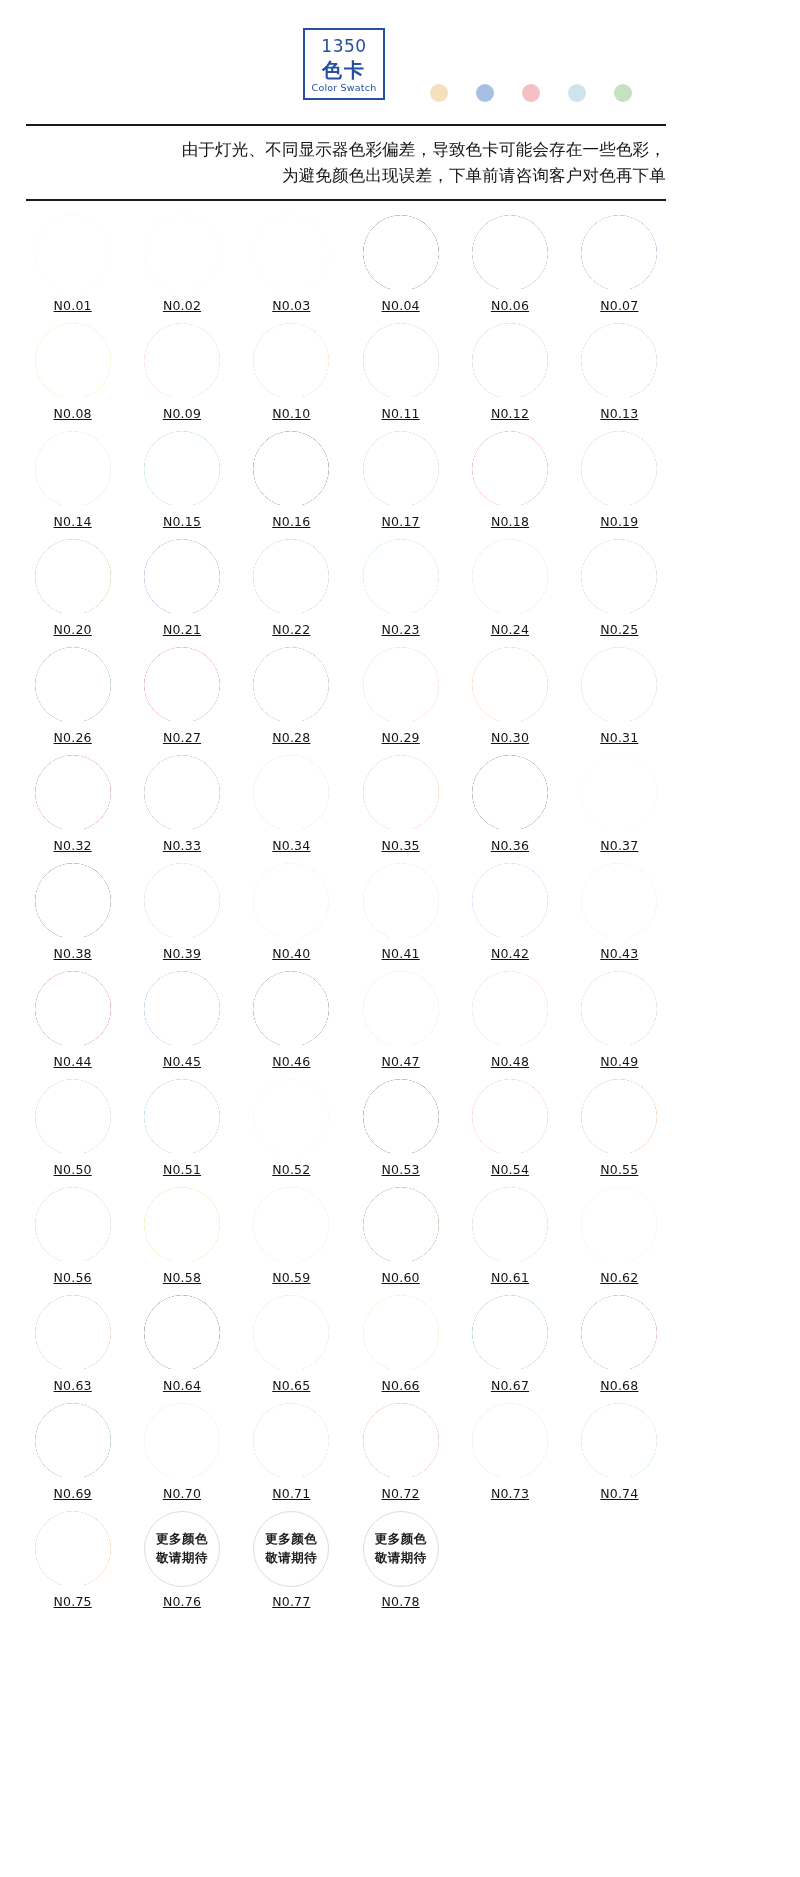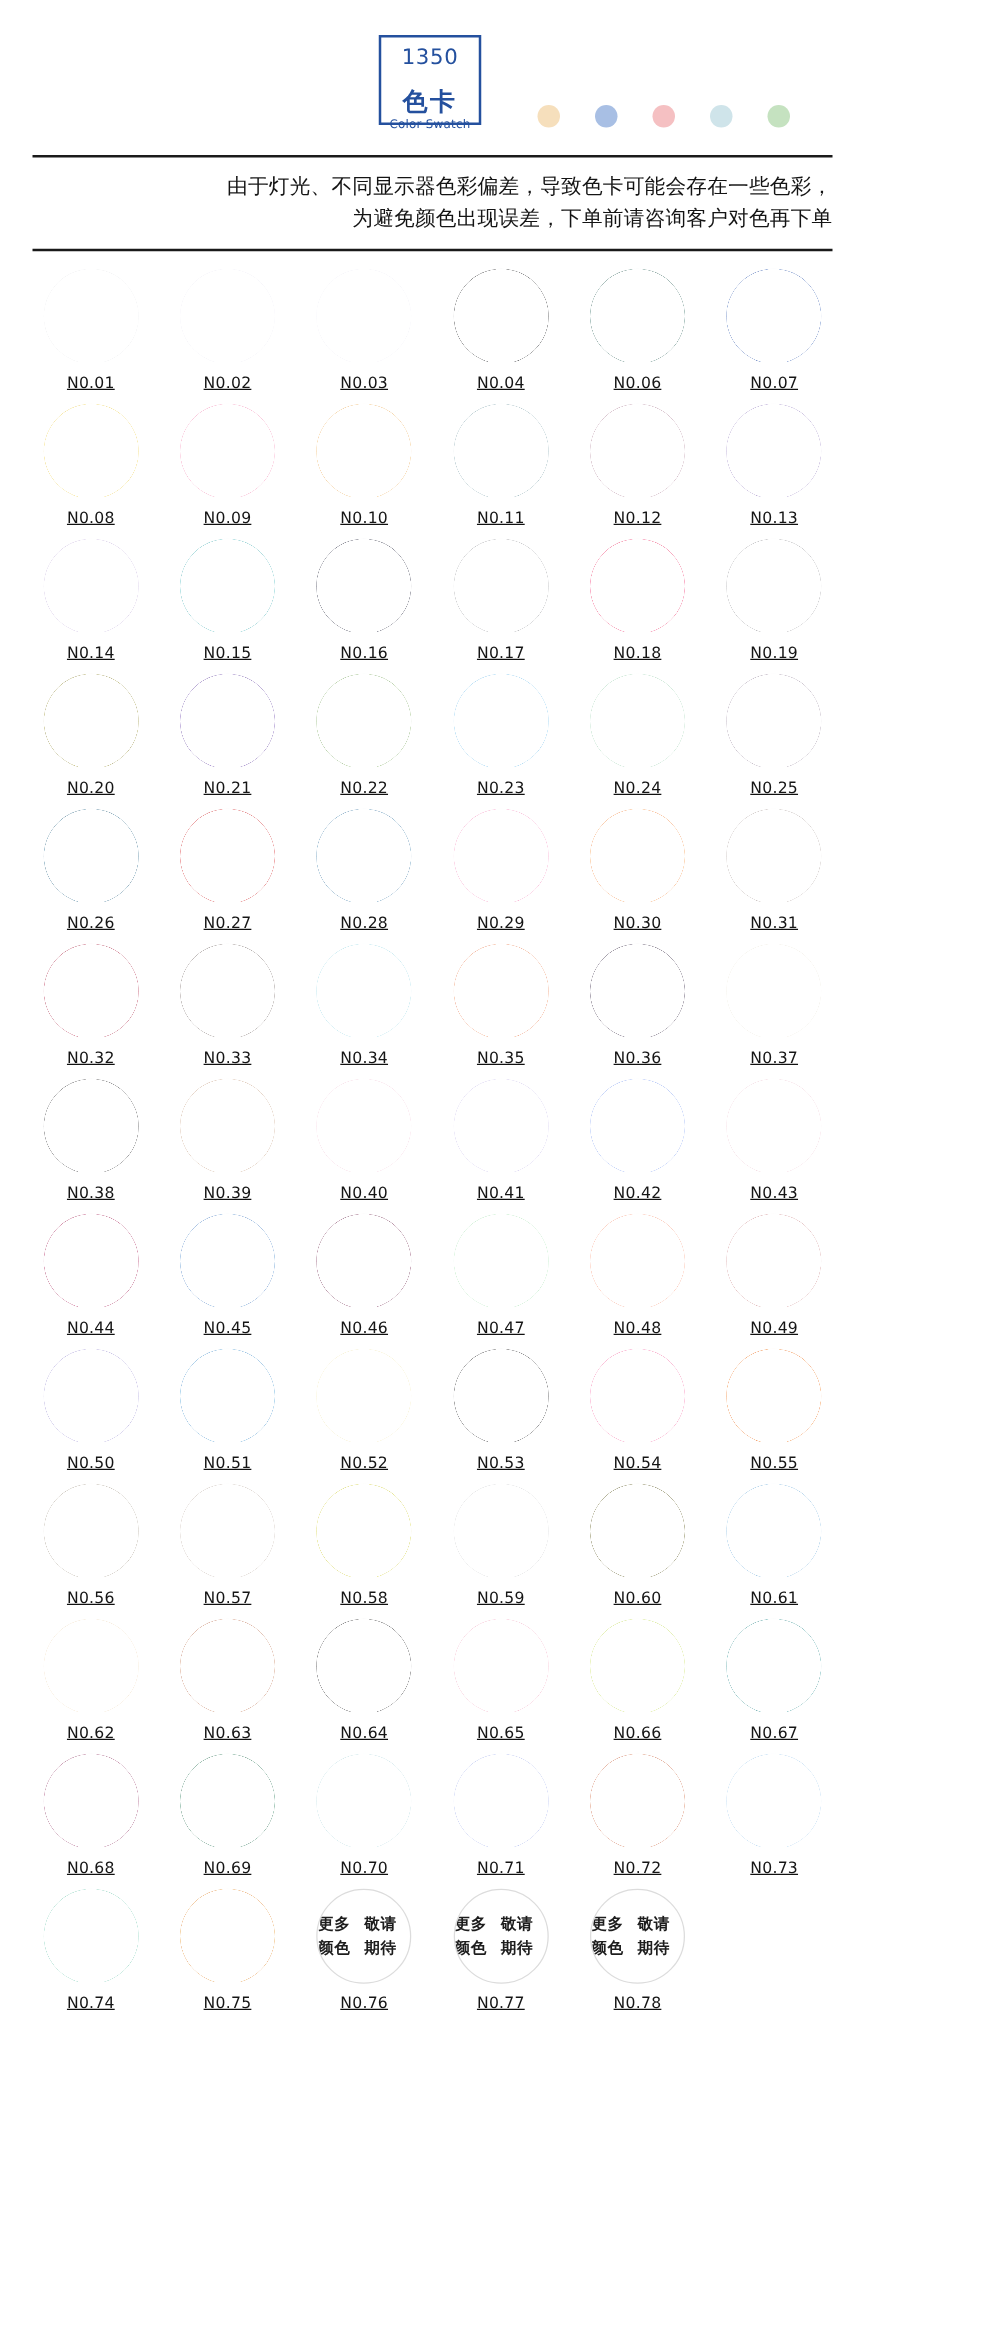--- a/index.html
+++ b/index.html
@@ -44,21 +44,21 @@
     line-height: 1;
     margin-top: 8px;
     letter-spacing: 0.5px;
     font-family: "DejaVu Sans", sans-serif;
   }
   .badge-cn {
     font-size: 20px;
     font-weight: bold;
     color: #24509e;
     line-height: 1.15;
-    margin-top: 16px;
+    margin-top: 4px;
     letter-spacing: 2px;
   }
   .badge-en {
     font-size: 9.5px;
     color: #24509e;
     line-height: 1;
     margin-top: 1px;
     letter-spacing: 0.2px;
     font-family: "DejaVu Sans", sans-serif;
   }
@@ -162,21 +162,21 @@
   }
 
   
   .chip.placeholder {
     background: #ffffff;
     border: 1px solid #dcdcdc;
     border-radius: 50%;
     -webkit-mask-image: none;
     mask-image: none;
     display: flex;
-    flex-direction: row;
+    flex-direction: column;
     align-items: center;
     justify-content: center;
     box-sizing: border-box;
   }
   .chip.placeholder::after { content: none; }
   .ph-line {
     font-size: 12.5px;
     font-weight: bold;
     color: #1d1d1d;
     line-height: 1.5;
@@ -598,27 +598,20 @@
       </div>
       <div class="cell">
         <div class="chip-wrap">
           <div class="chip" style="background: rgb(165, 154, 138);"></div>
           <div class="notch"></div>
         </div>
         <div class="chip-label">N0.56</div>
       </div>
       <div class="cell">
         <div class="chip-wrap">
-          <div class="chip" style="background: rgb(195, 181, 172);"></div>
-          <div class="notch"></div>
-        </div>
-        <div class="chip-label">N0.57</div>
-      </div>
-      <div class="cell">
-        <div class="chip-wrap">
           <div class="chip" style="background: rgb(205, 203, 44);"></div>
           <div class="notch"></div>
         </div>
         <div class="chip-label">N0.58</div>
       </div>
       <div class="cell">
         <div class="chip-wrap">
           <div class="chip" style="background: rgb(211, 212, 214);"></div>
           <div class="notch"></div>
         </div>

